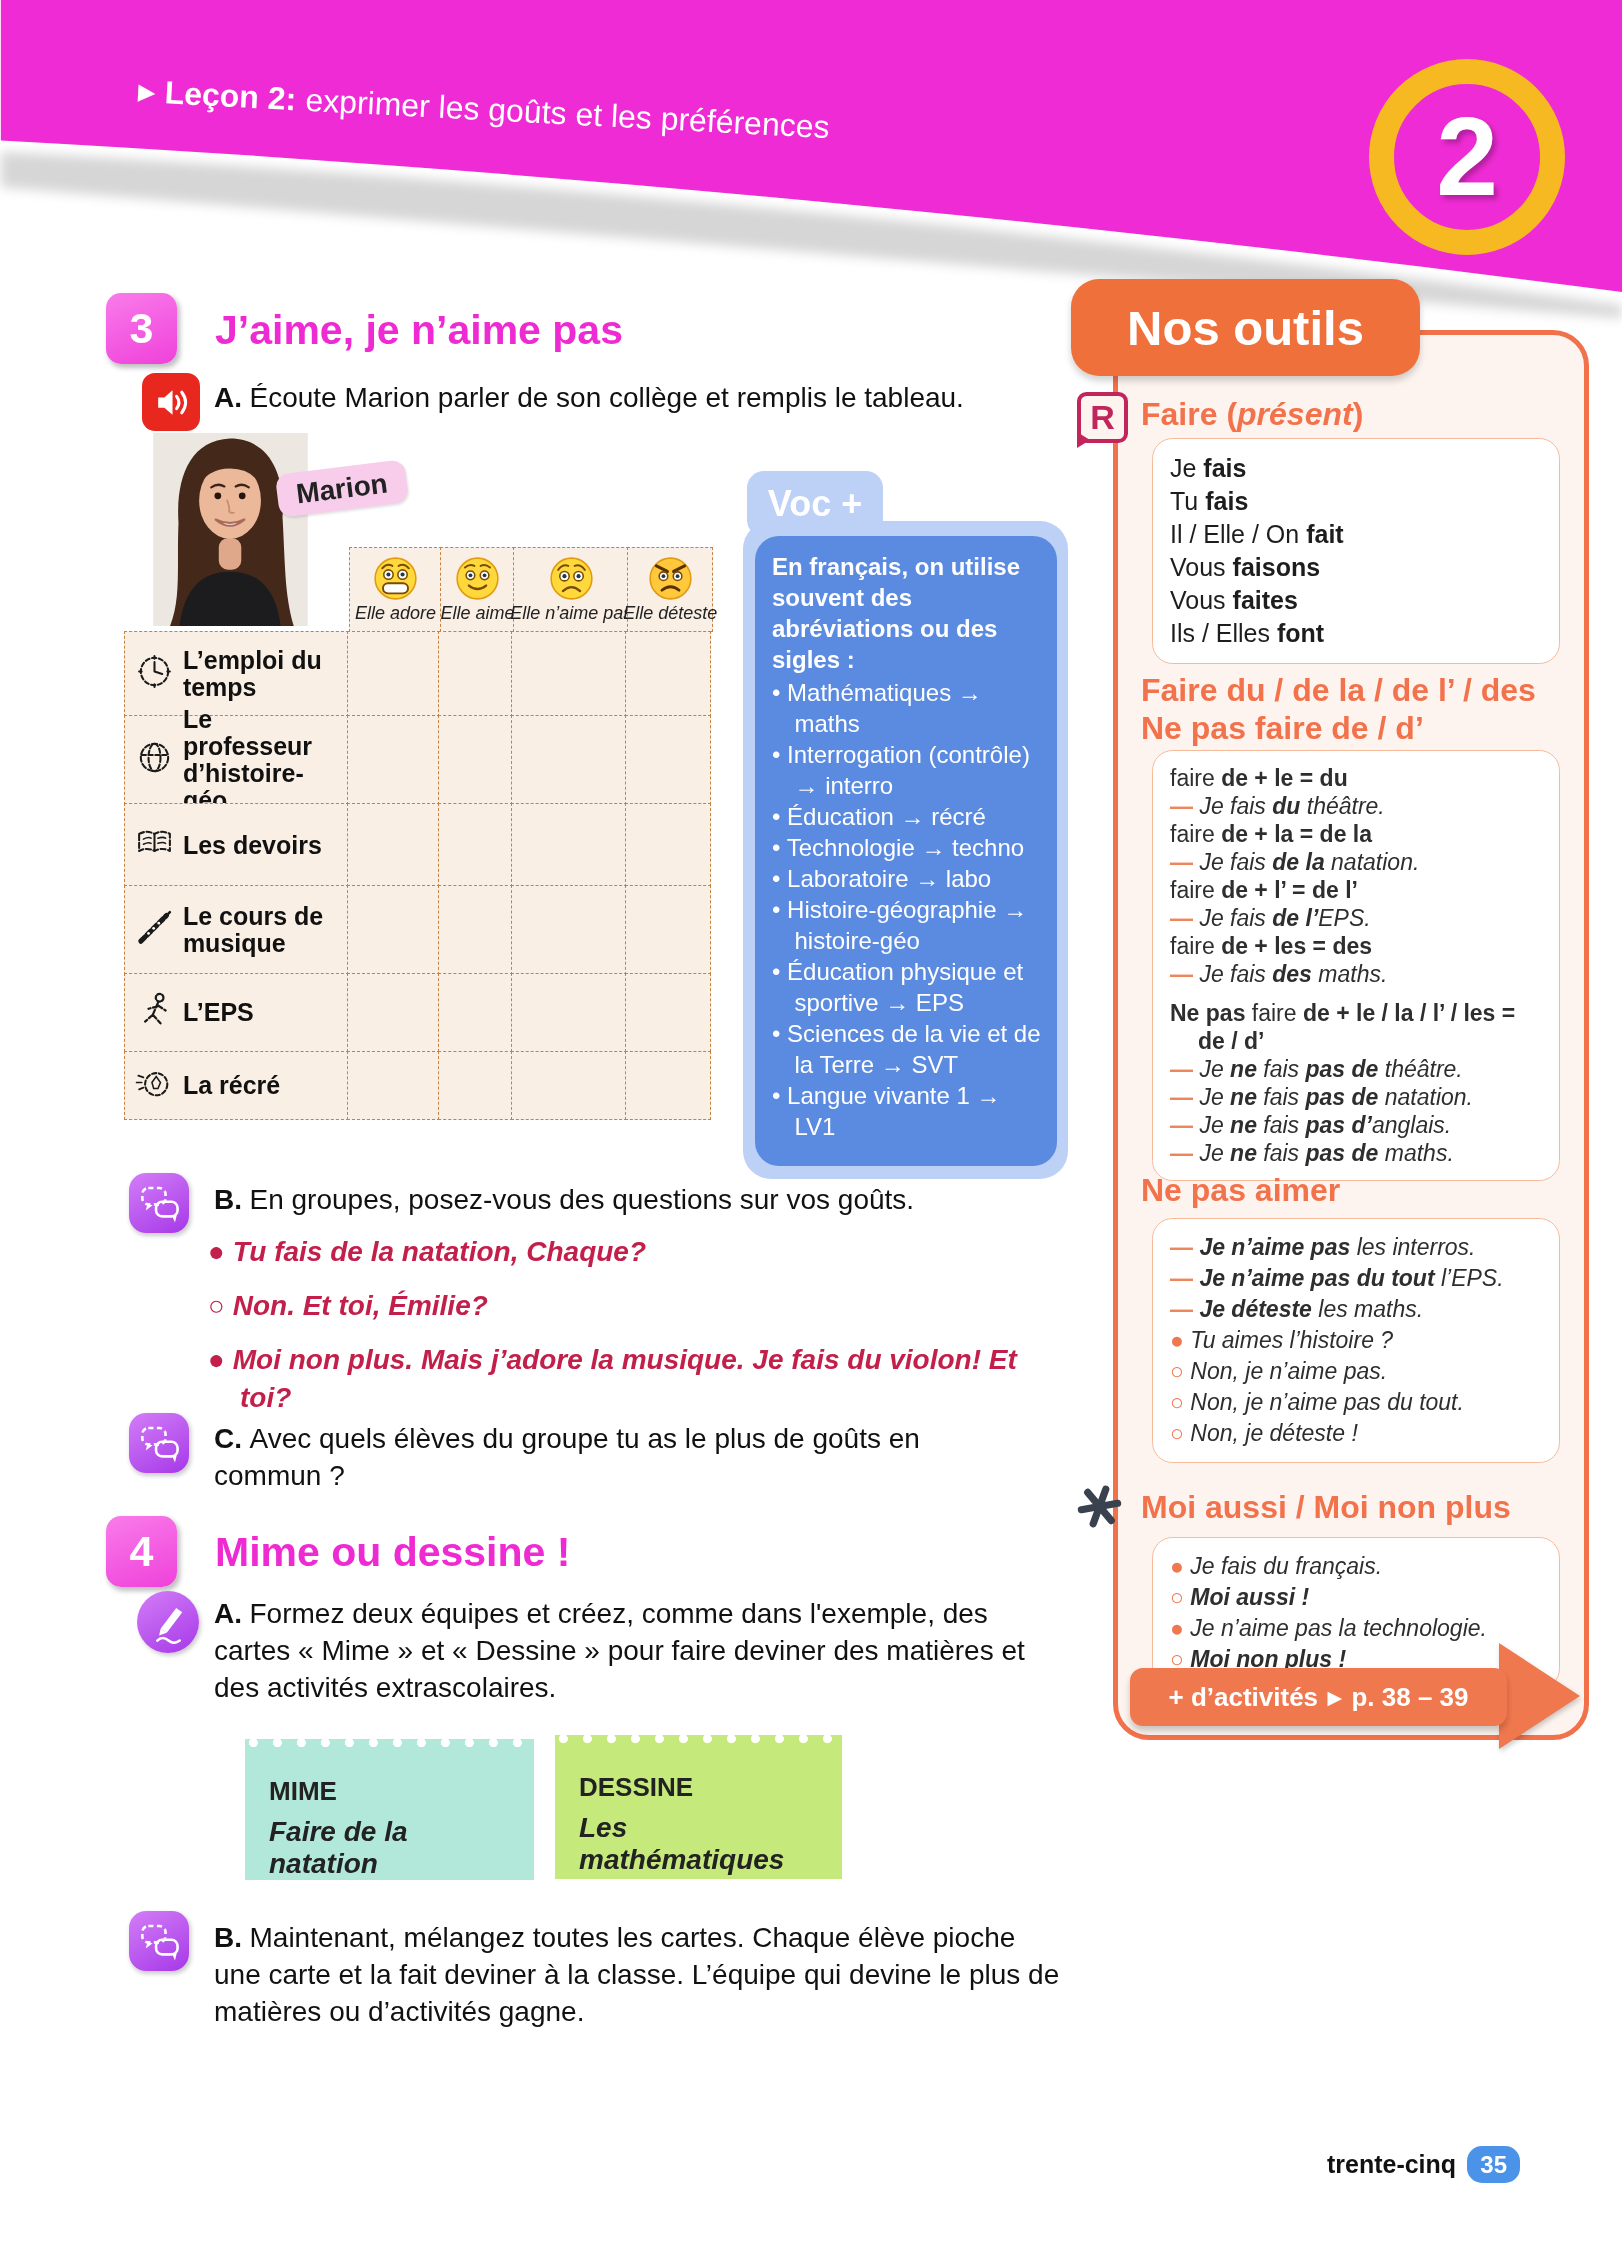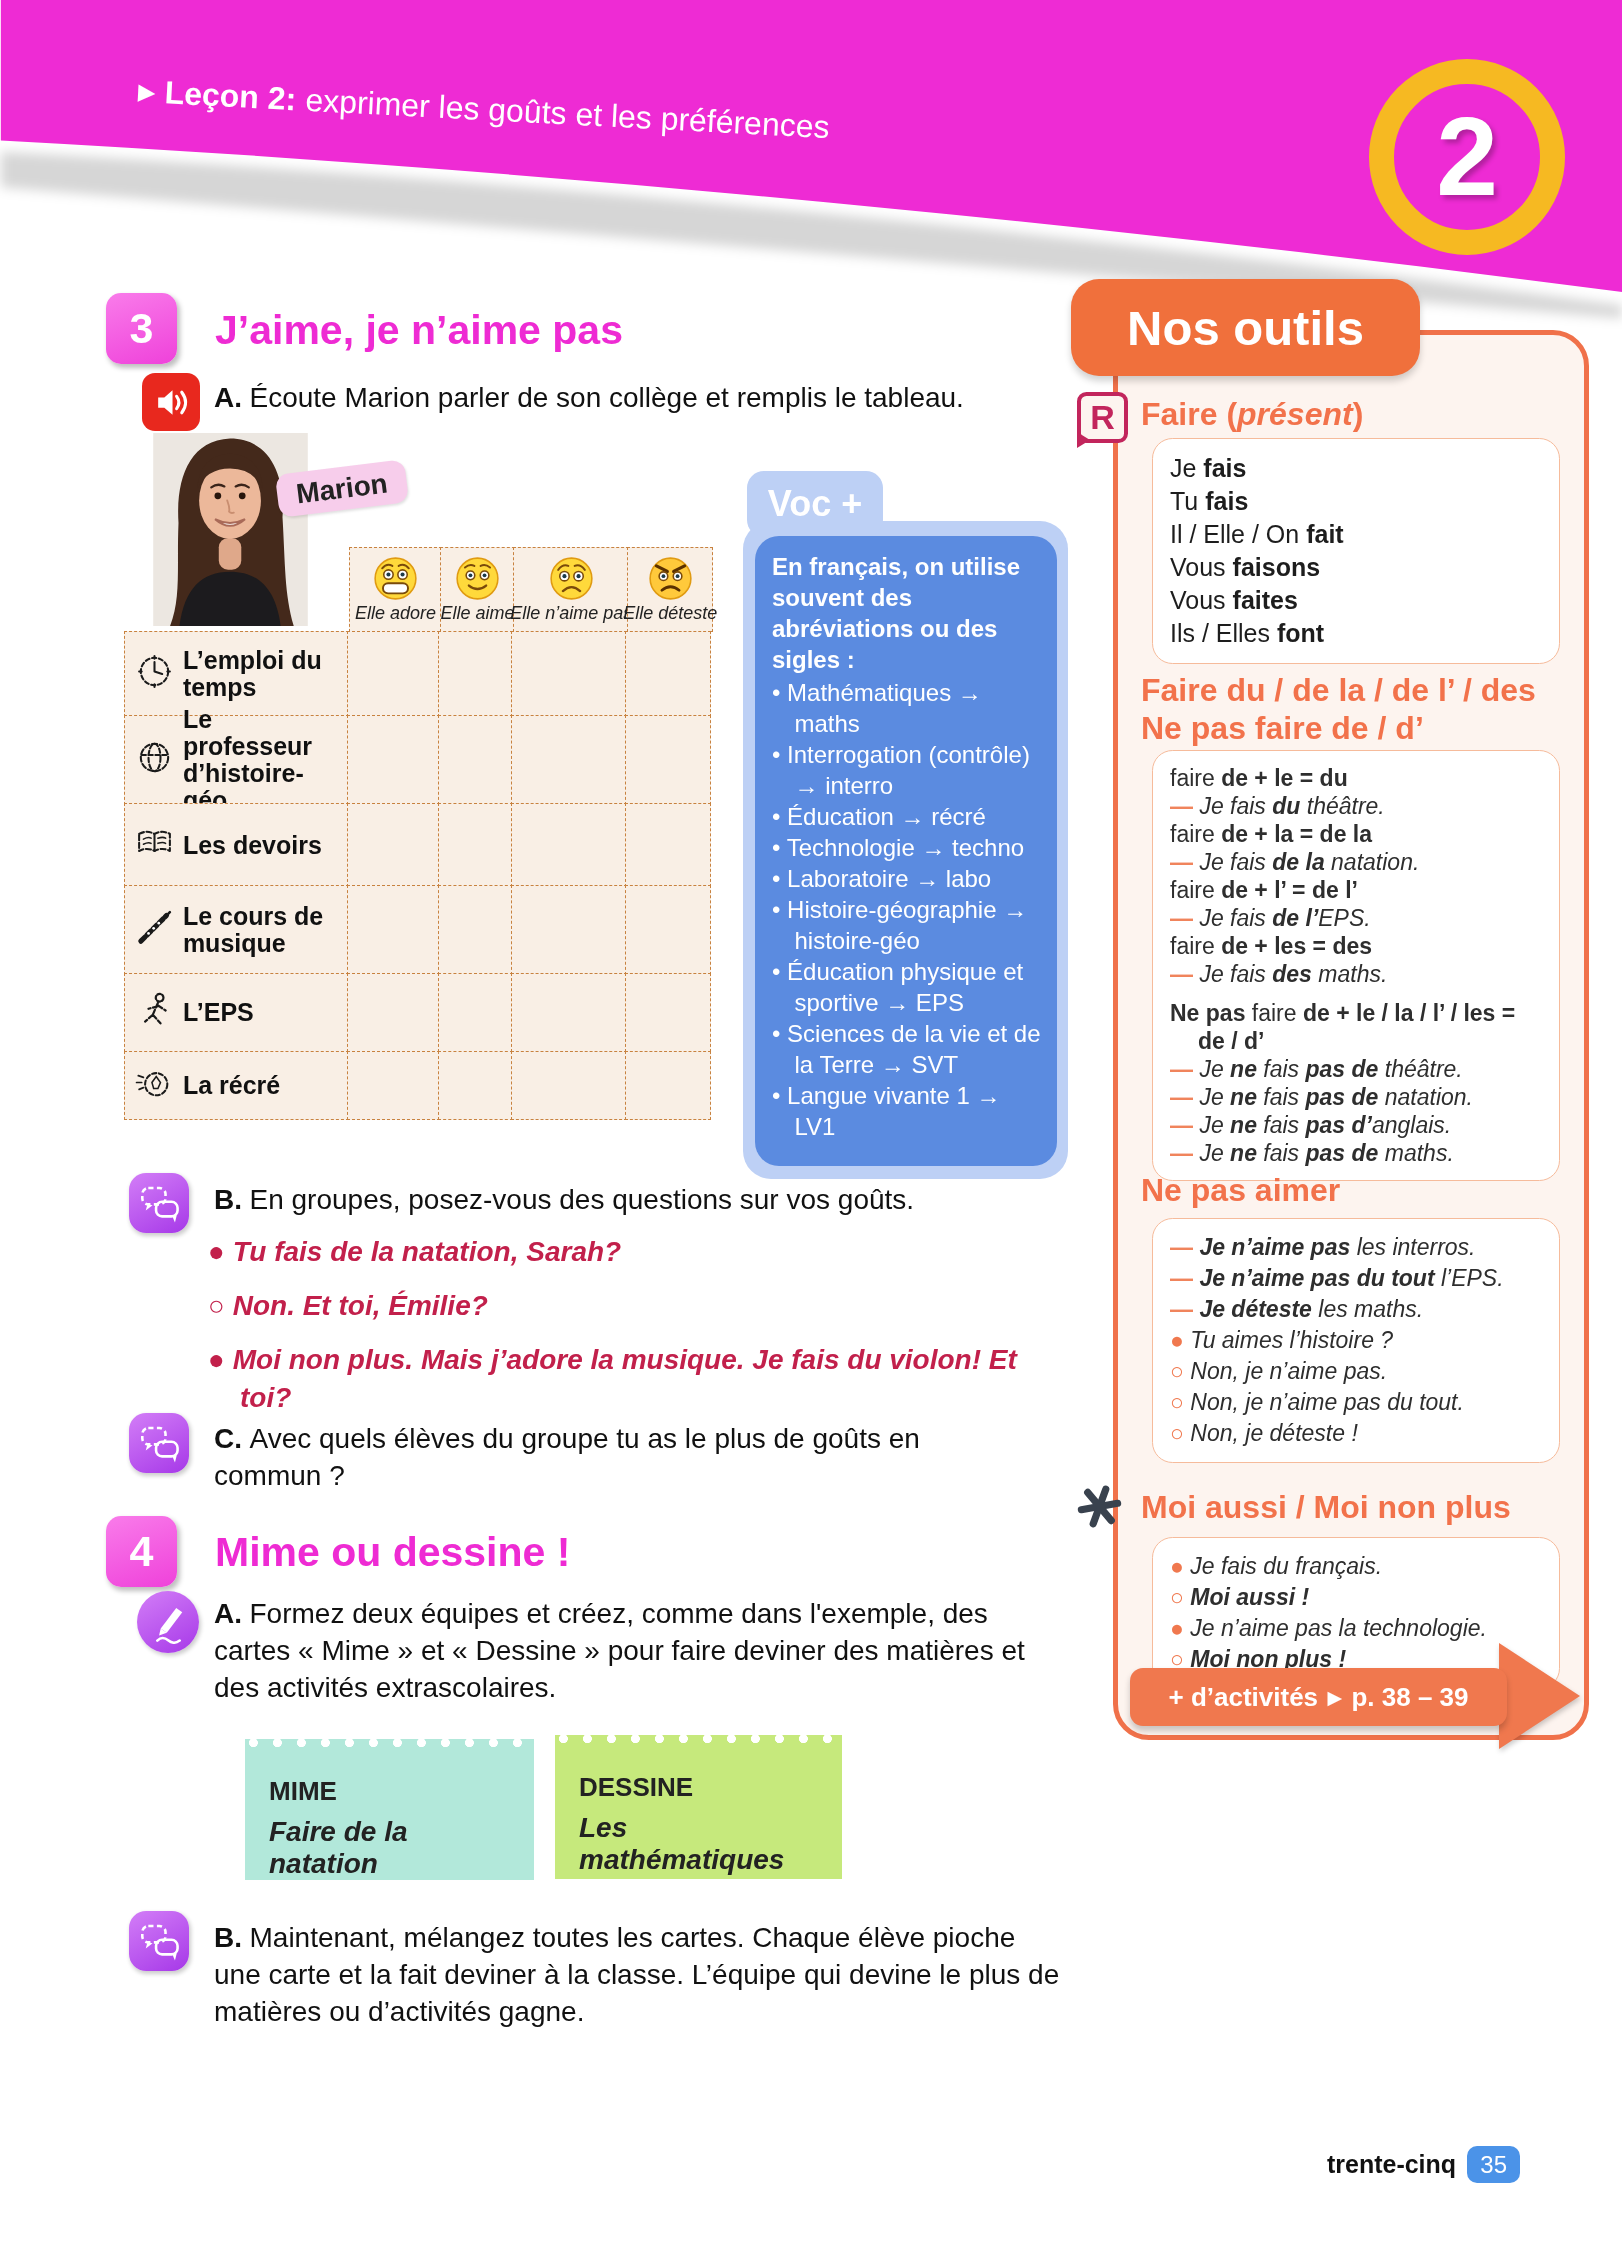--- a/index.html
+++ b/index.html
@@ -106,21 +106,21 @@
   .b{font-weight:700}.i{font-style:italic}.bi{font-weight:700;font-style:italic}
   .dash{color:#f0845c;font-weight:700}
   .dot{color:#f0784e}.ring{color:#f0784e;font-weight:700}
   .dotc{color:#c2204b;font-style:normal}.ringc{color:#c2204b;font-style:normal}
   .vb{color:#fff}
   .sp{height:11.2px}
 
   
   #footer{right:103px;top:2146px;display:flex;align-items:center;gap:11.2px}
   #footer .w{font-weight:700;font-size:25px;color:#111}
-  #footer .p{background:#4b93e8;color:#fff;font-weight:400;font-size:24px;border-radius:10px;padding:4.7px 13px}
+  #footer .p{background:#4b93e8;color:#fff;font-weight:700;font-size:24px;border-radius:15px;padding:4.7px 13px}
 </style>
 </head>
 <body>
 
 <svg id="band-svg" class="abs" width="1623" height="337" viewBox="0 0 1732 360">
   <path d="M0,162 C560,192 1150,248 1732,326 L1732,340 L0,200 Z" fill="rgba(0,0,0,0.16)" filter="blur(6px)"></path>
   <path d="M0,0 L1732,0 L1732,312 C1150,236 560,180 0,150 Z" fill="#ee2bd4"></path>
 </svg>
 <div id="lesson-line" class="abs">
   <span class="tri">▶</span><span class="lab">Leçon 2:</span><span>exprimer les goûts et les préférences</span>
@@ -303,21 +303,21 @@
     <rect x="5" y="7" width="27" height="19" rx="7" fill="none" stroke="#fff" stroke-width="3" stroke-dasharray="6 4"></rect>
     <path d="M11 26 l-2 7 l8 -6" fill="#fff"></path>
     <rect x="21" y="23" width="25" height="17" rx="7" fill="none" stroke="#fff" stroke-width="3"></rect>
     <path d="M40 40 l3 7 l2 -8" fill="#fff"></path>
   </svg>
 </div>
 <div class="abs bodytext" style="left:214px;top:1181px;width:843px">
   <span class="lb">B.</span><span>En groupes, posez-vous des questions sur vos goûts.</span>
 </div>
 <div id="dialogue" class="abs">
-    <div class="ln"><span class="dotc">● </span><span>Tu fais de la natation, Sarah?</span></div>
+    <div class="ln"><span class="dotc">● </span><span>Tu fais de la natation, Chaque?</span></div>
     <div class="ln"><span class="ringc">○ </span><span>Non. Et toi, Émilie?</span></div>
     <div class="ln"><span class="dotc">● </span><span>Moi non plus. Mais j’adore la musique. Je fais du violon! Et toi?</span></div>
   </div>
 
 <div class="abs bubble-ic" style="left:129px;top:1413px">
   <svg width="43" height="43" viewBox="0 0 50 50">
     <rect x="5" y="7" width="27" height="19" rx="7" fill="none" stroke="#fff" stroke-width="3" stroke-dasharray="6 4"></rect>
     <path d="M11 26 l-2 7 l8 -6" fill="#fff"></path>
     <rect x="21" y="23" width="25" height="17" rx="7" fill="none" stroke="#fff" stroke-width="3"></rect>
     <path d="M40 40 l3 7 l2 -8" fill="#fff"></path>

